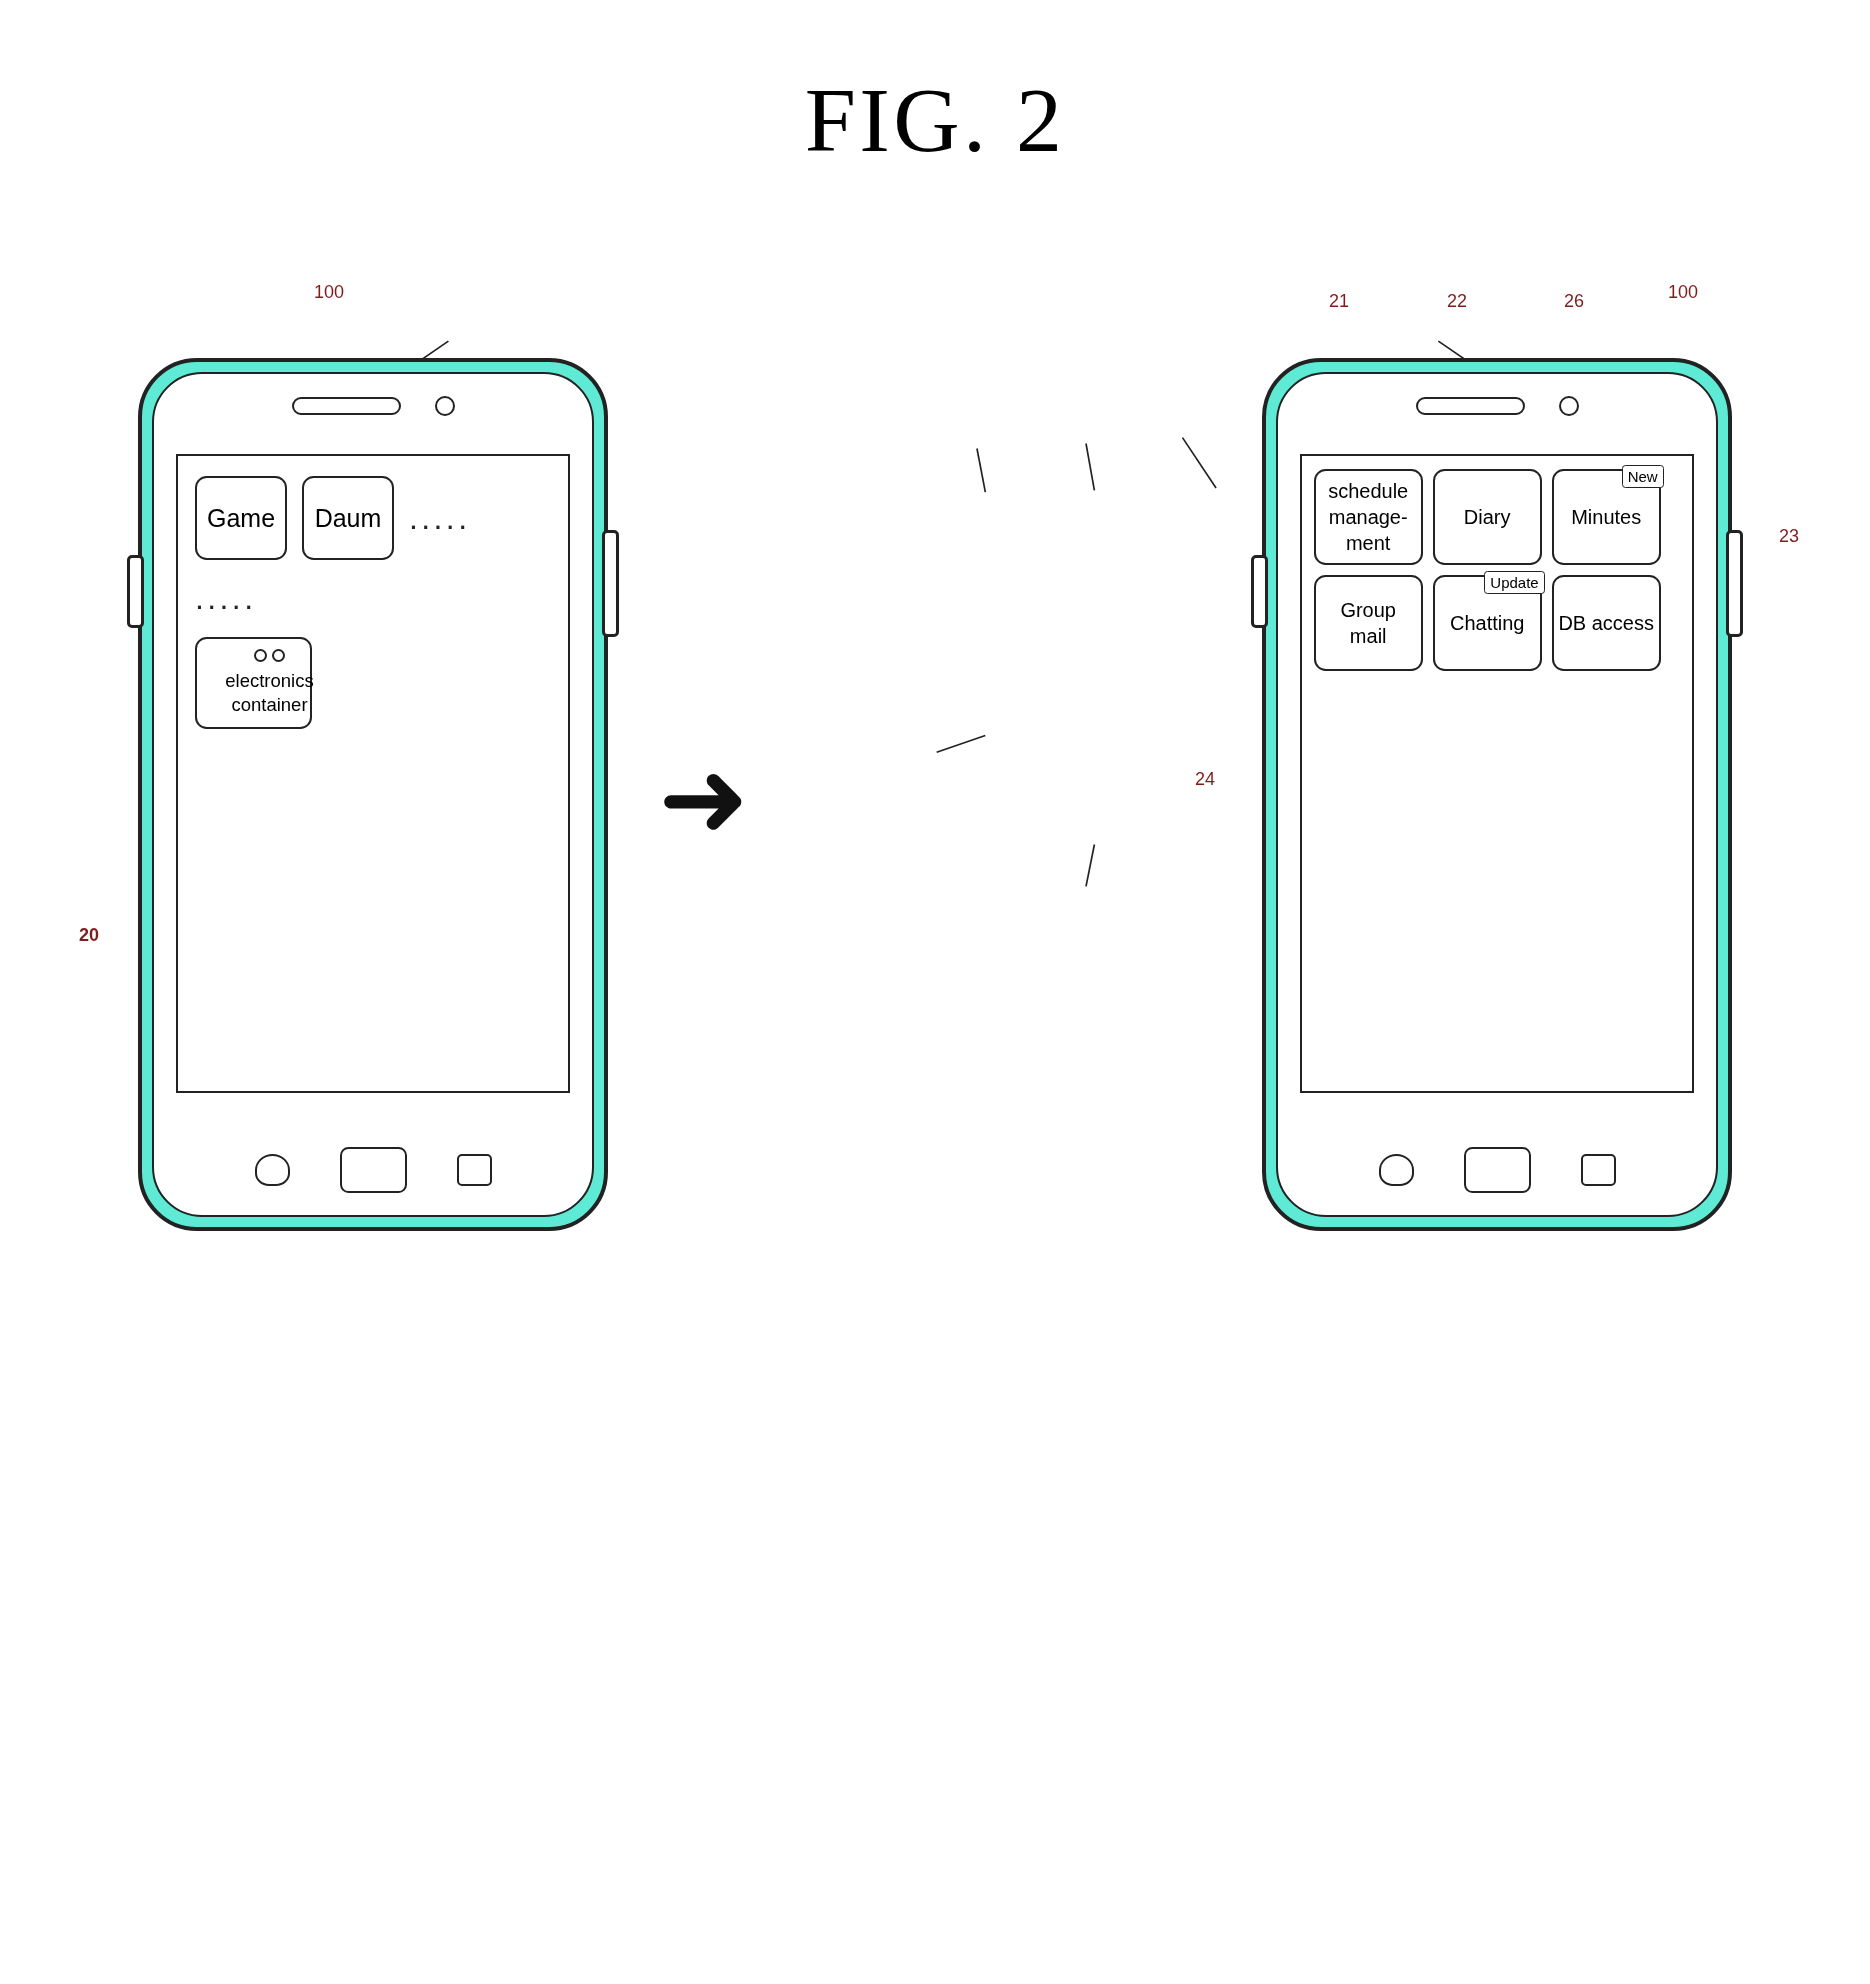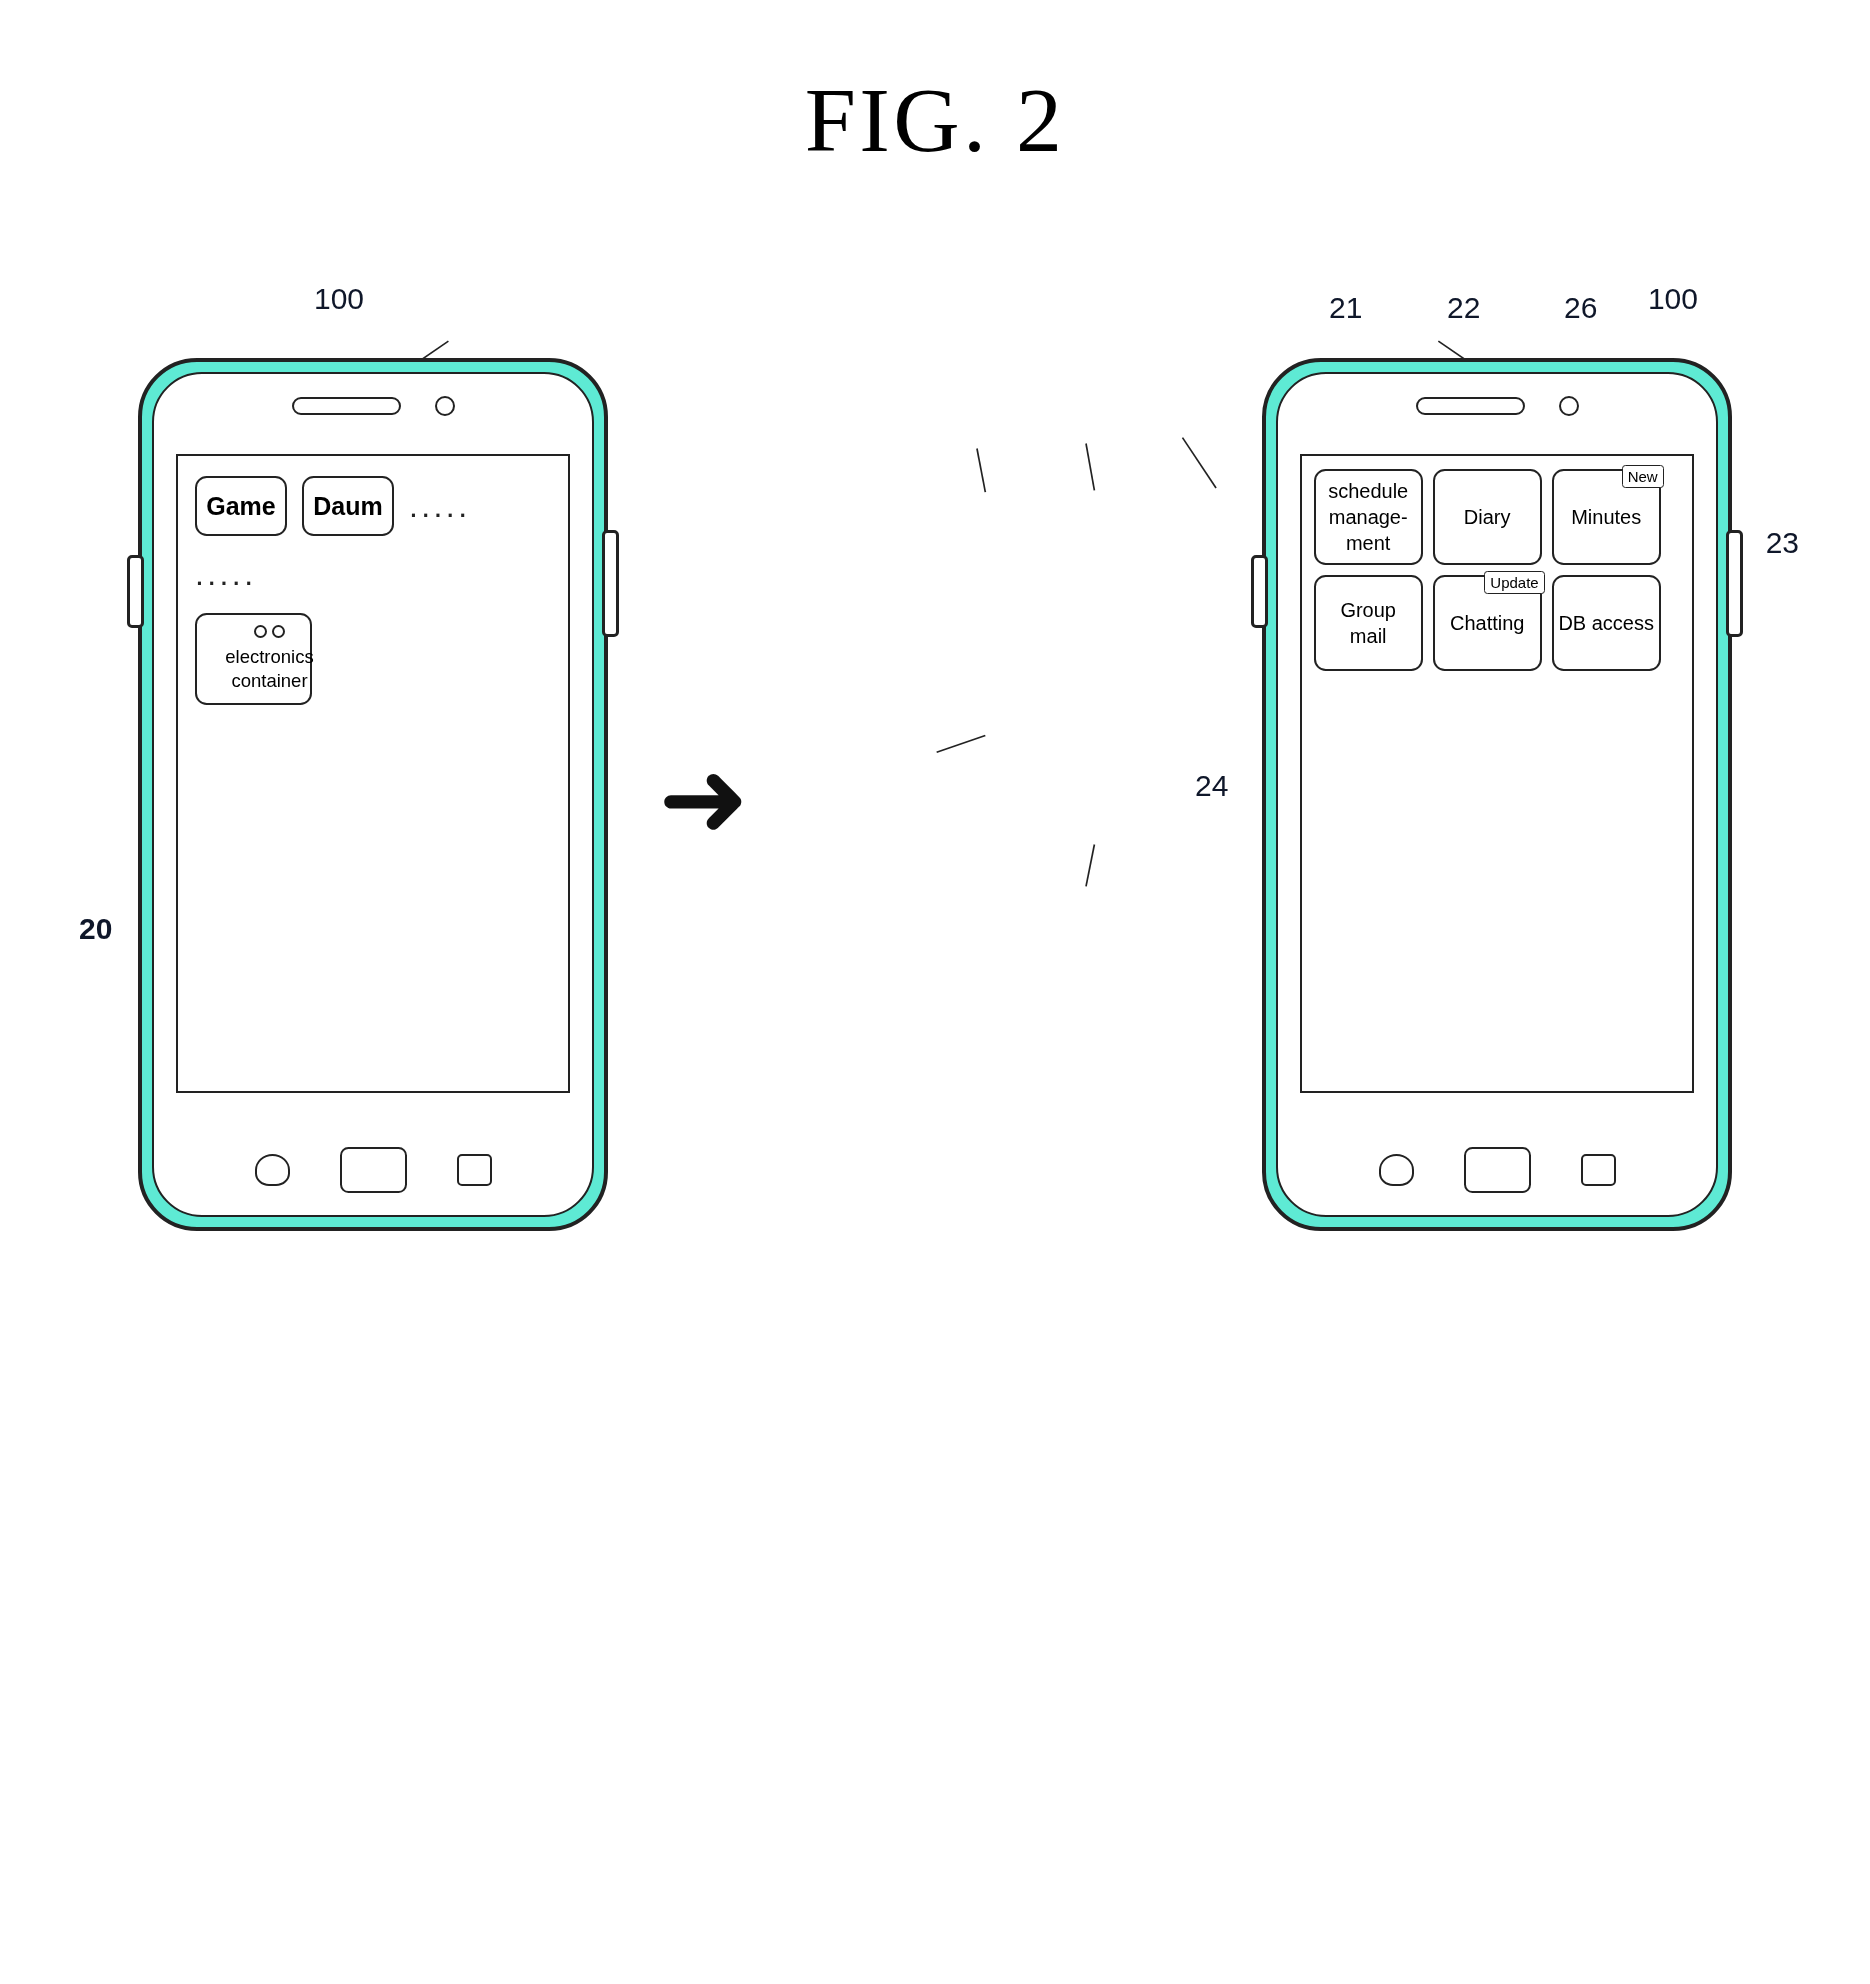--- a/index.html
+++ b/index.html
@@ -150,29 +150,29 @@
 
     .app-row {
       display: flex;
       flex-direction: row;
       gap: 15px;
       align-items: center;
     }
 
     .app-icon {
       width: 92px;
-      height: 60px;
+      height: 84px;
       border: 2.5px solid #222;
       border-radius: 11.7px;
       display: flex;
       align-items: center;
       justify-content: center;
       font-size: 25px;
       font-family: Arial, sans-serif;
-      font-weight: 700;
+      font-weight: 400;
     }
 
     .dots-text {
       font-size: 32px;
       letter-spacing: 3.4px;
       color: #222;
       font-family: Arial, sans-serif;
     }
 
     
@@ -245,24 +245,24 @@
       font-size: 15px;
       font-family: Arial, sans-serif;
       background: #fff;
       border-radius: 3.4px;
       margin-left: 9px;
     }
 
     
     .ref-label {
       position: absolute;
-      font-size: 30px;
+      font-size: 18px;
       font-family: Arial, sans-serif;
       font-weight: 400;
-      color: #0f172a;
+      color: #7f1d1d;
     }
 
     
     .diagram-wrapper {
       position: relative;
       width: 1594px;
       height: 1175px;
     }
 
     .phone-wrapper {

